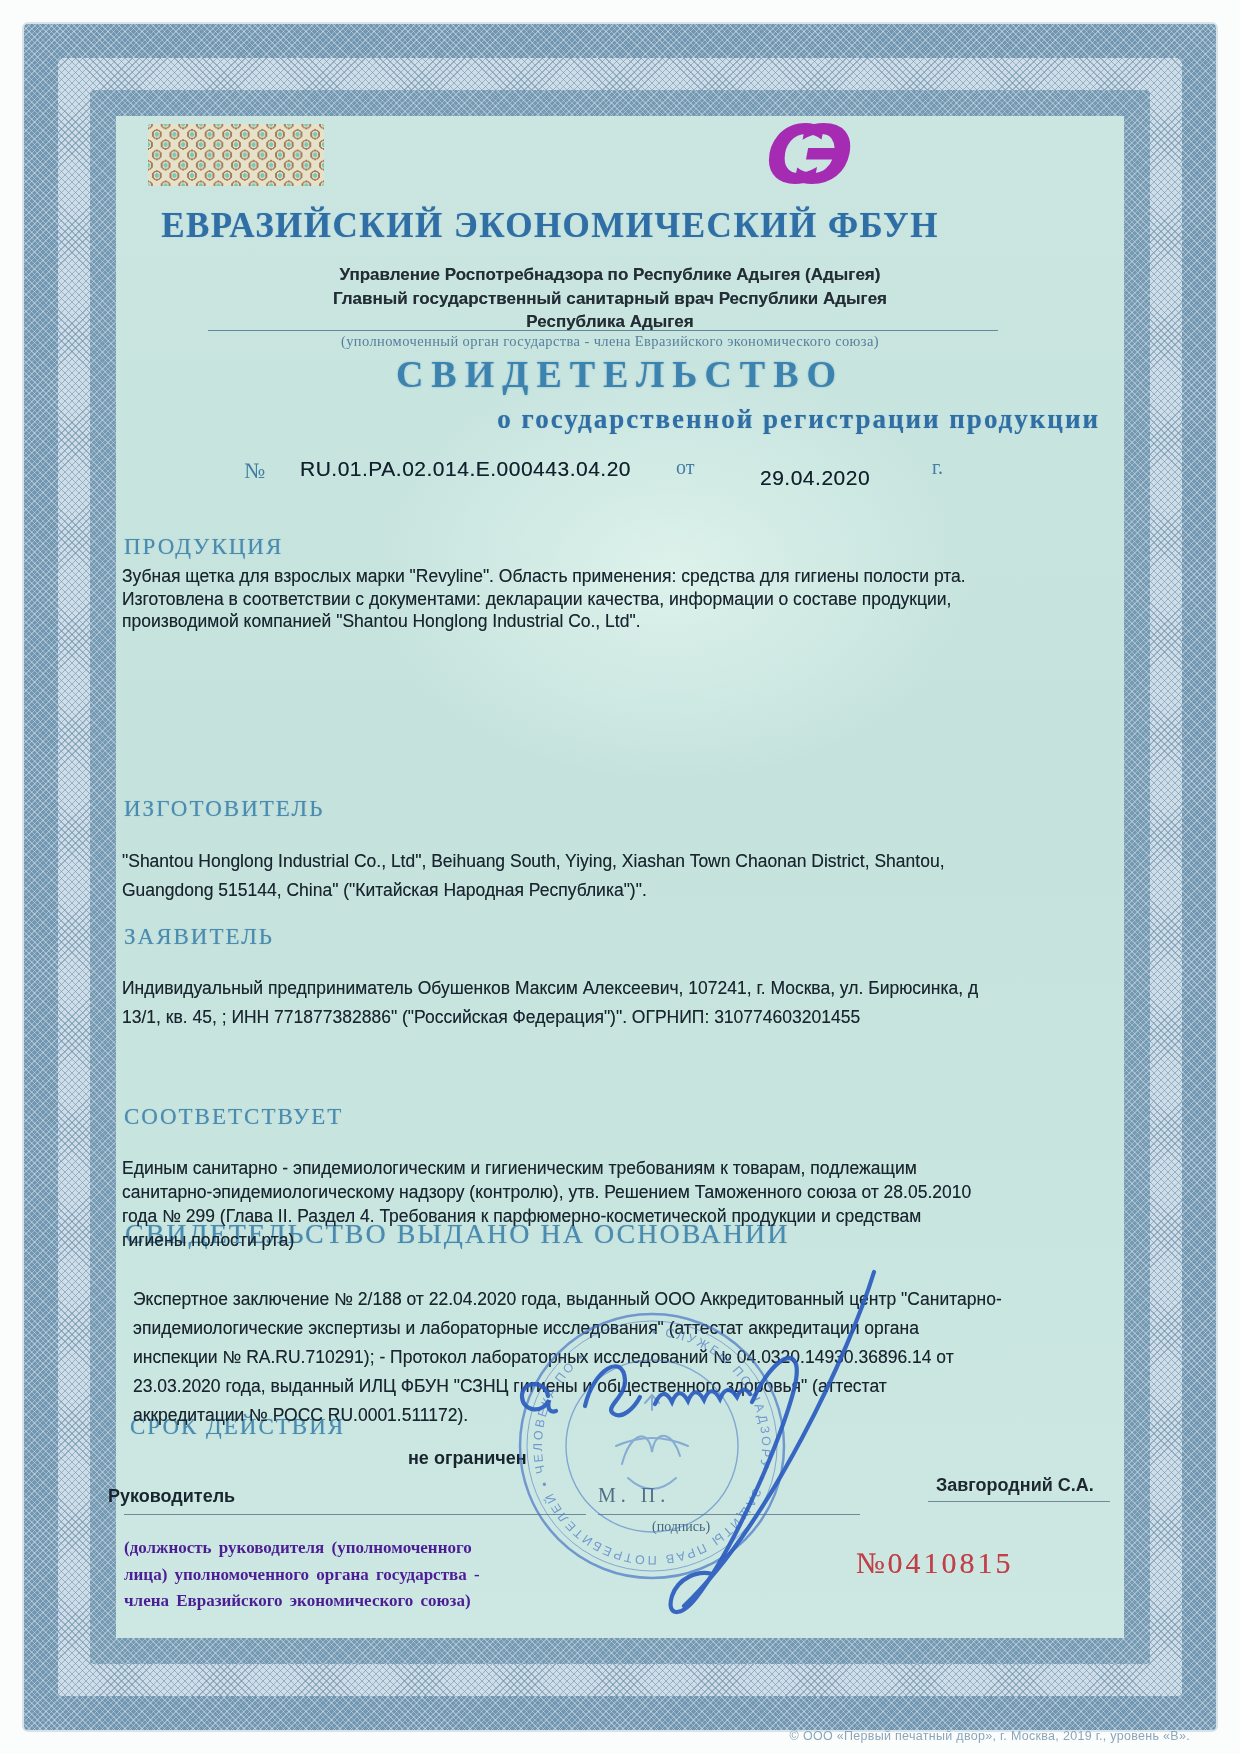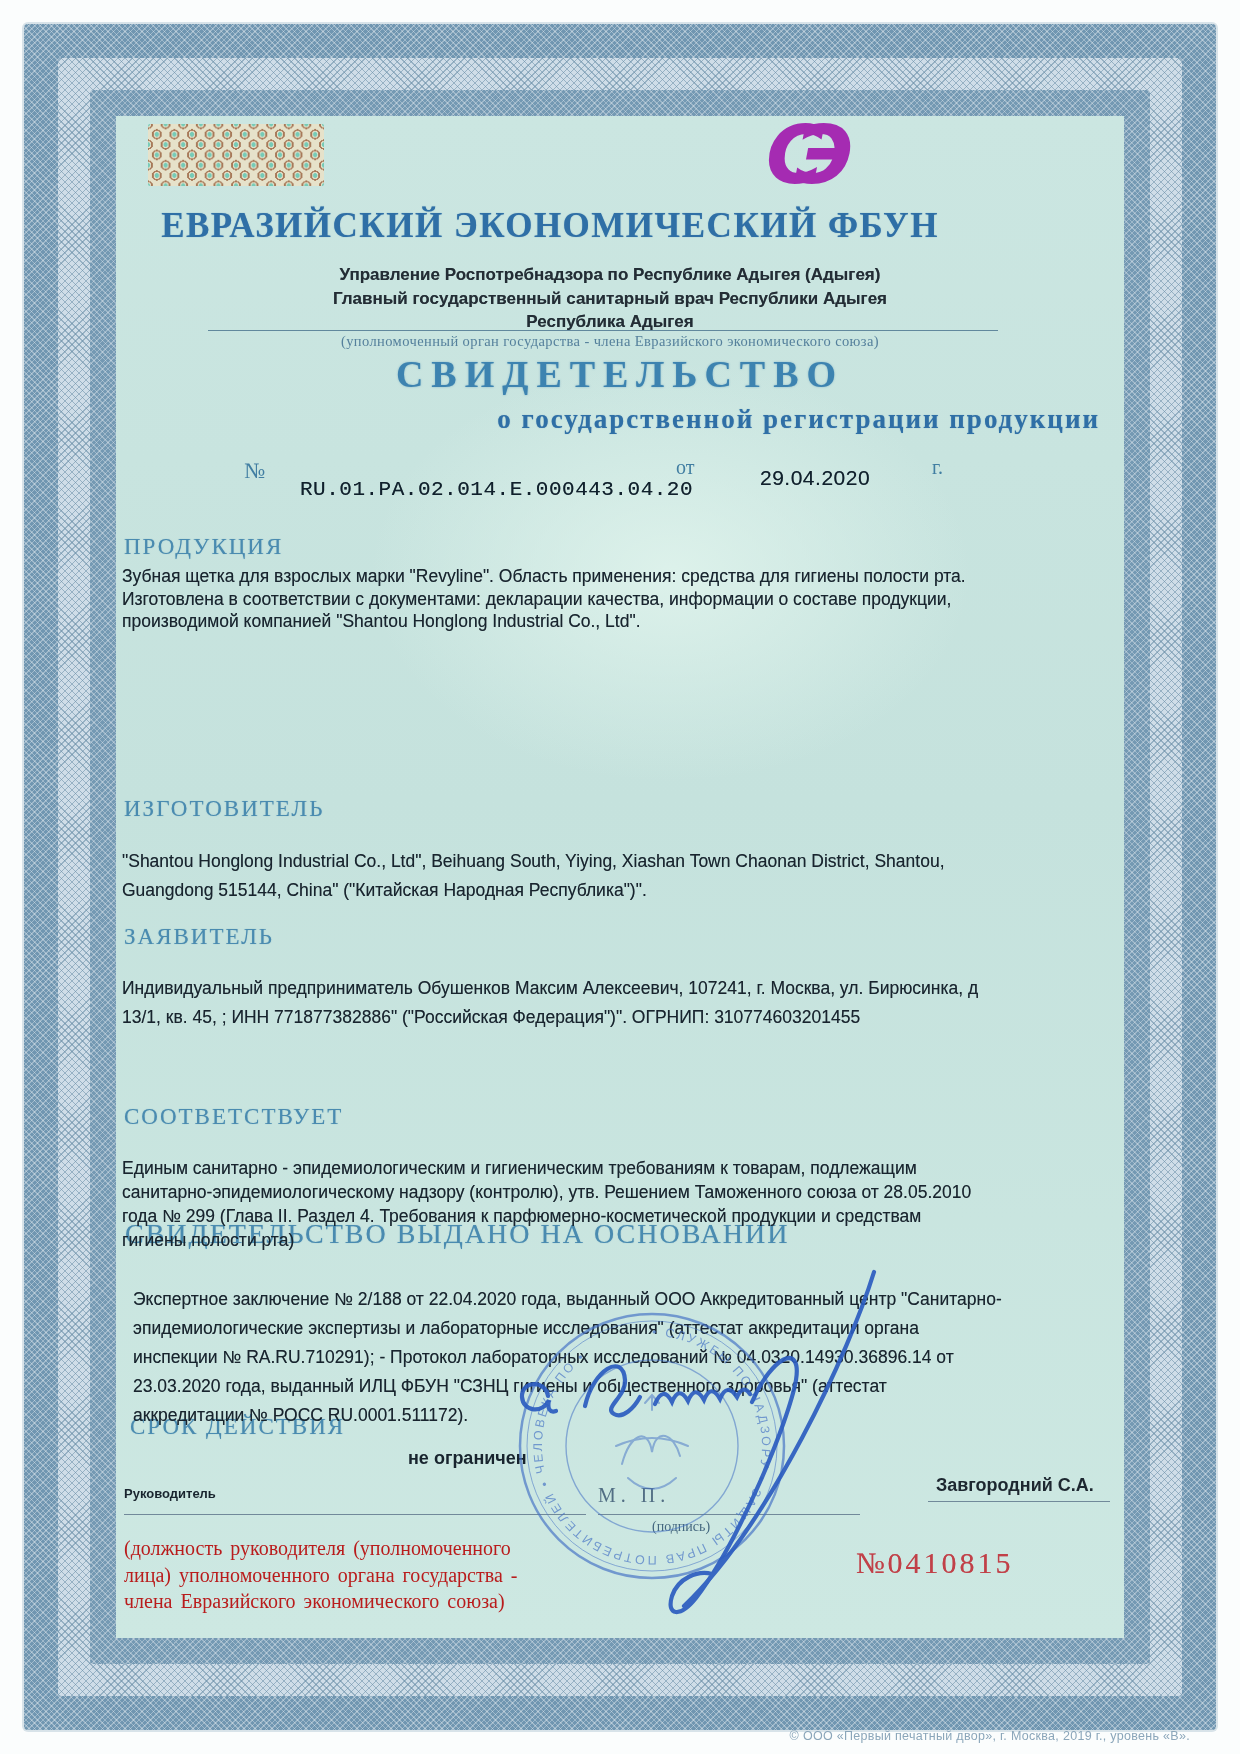--- a/index.html
+++ b/index.html
@@ -100,32 +100,32 @@
   .b1{left:122px; top:847px; line-height:28.5px;}
   .h2{left:124px; top:924px;}
   .b2{left:122px; top:974px; line-height:29px;}
   .h3{left:124px; top:1104px;}
   .b3{left:122px; top:1156px; line-height:24px;}
   .h4{left:125px; top:1218px; font-size:28px;}
   .b4{left:133px; top:1285px; line-height:29px;}
   .validity-h{left:130px; top:1414px;}
   .validity-v{position:absolute; left:408px; top:1448px; font-size:18px; font-weight:700; color:#18242e;}
   
-  .role{position:absolute; left:124px; top:1486px; font-size:13px; font-weight:700; color:#18242e;}
+  .role{position:absolute; left:108px; top:1486px; font-size:18px; font-weight:700; color:#18242e;}
   .mp{position:absolute; left:598px; top:1484px; font-family:"Liberation Serif",serif; font-size:20px; letter-spacing:5px; color:#3d5a74; opacity:.85;}
   .sig-line{position:absolute; height:1px; background:#5a7288; opacity:.8;}
   .line1{left:124px; top:1514px; width:462px;}
   .line2{left:598px; top:1514px; width:262px;}
   .line3{left:928px; top:1501px; width:182px;}
   .sig-caption{position:absolute; left:652px; top:1519px; font-family:"Liberation Serif",serif; font-size:14px; color:#44677f;}
   .signatory-name{position:absolute; left:936px; top:1475px; font-size:18px; font-weight:700; color:#1d2730;}
   .position-note{
     position:absolute; left:124px; top:1535px; width:450px; white-space:pre-line;
-    font-family:"Liberation Serif",serif; font-size:20px; line-height:26.5px;
-    color:#b91c1c; word-spacing:3px;
+    font-family:"Liberation Serif",serif; font-size:17px; line-height:26.5px;
+    color:#4c1d95; word-spacing:3px;font-weight:bold;
   }
   .serial{
     position:absolute; left:856px; top:1546px;
     font-family:"Liberation Serif","DejaVu Serif",serif; font-size:30px;
     letter-spacing:3px; color:#c14048; text-shadow:0 0 .5px rgba(193,64,72,.6);
   }
   .stamp-svg{position:absolute; left:512px; top:1306px; z-index:3; opacity:.85;}
   .sign-svg{position:absolute; left:470px; top:1256px; z-index:4;}
   .footer{
     position:absolute; right:50px; top:1729px; width:700px; text-align:right;
@@ -152,21 +152,21 @@
     <div>Главный государственный санитарный врач Республики Адыгея</div>
     <div>Республика Адыгея</div>
   </div>
   <div class="authority-underline"></div>
   <div class="authority-note">(уполномоченный орган государства - члена Евразийского экономического союза)</div>
 
   <div class="doc-title">СВИДЕТЕЛЬСТВО</div>
   <div class="doc-subtitle">о государственной регистрации продукции</div>
 
   <div class="reg-label" style="left:244px; top:458px; font-size:22px;">№</div>
-  <div class="reg-value" style="left:300px; top:478px;font-family:Liberation Mono, monospace;">RU.01.PA.02.014.E.000443.04.20</div>
+  <div class="reg-value" style="left:300px; top:457px;">RU.01.PA.02.014.E.000443.04.20</div>
   <div class="reg-label" style="left:676px; top:456px;">от</div>
   <div class="reg-value" style="left:760px; top:466px;">29.04.2020</div>
   <div class="reg-label" style="left:932px; top:456px;">г.</div>
 
   <div class="sec-h h0">ПРОДУКЦИЯ</div>
   <div class="sec-b b0">Зубная щетка для взрослых марки "Revyline". Область применения: средства для гигиены полости рта.
 Изготовлена в соответствии с документами: декларации качества, информации о составе продукции,
 производимой компанией "Shantou Honglong Industrial Co., Ltd".</div>
 
   <div class="sec-h h1">ИЗГОТОВИТЕЛЬ</div>

